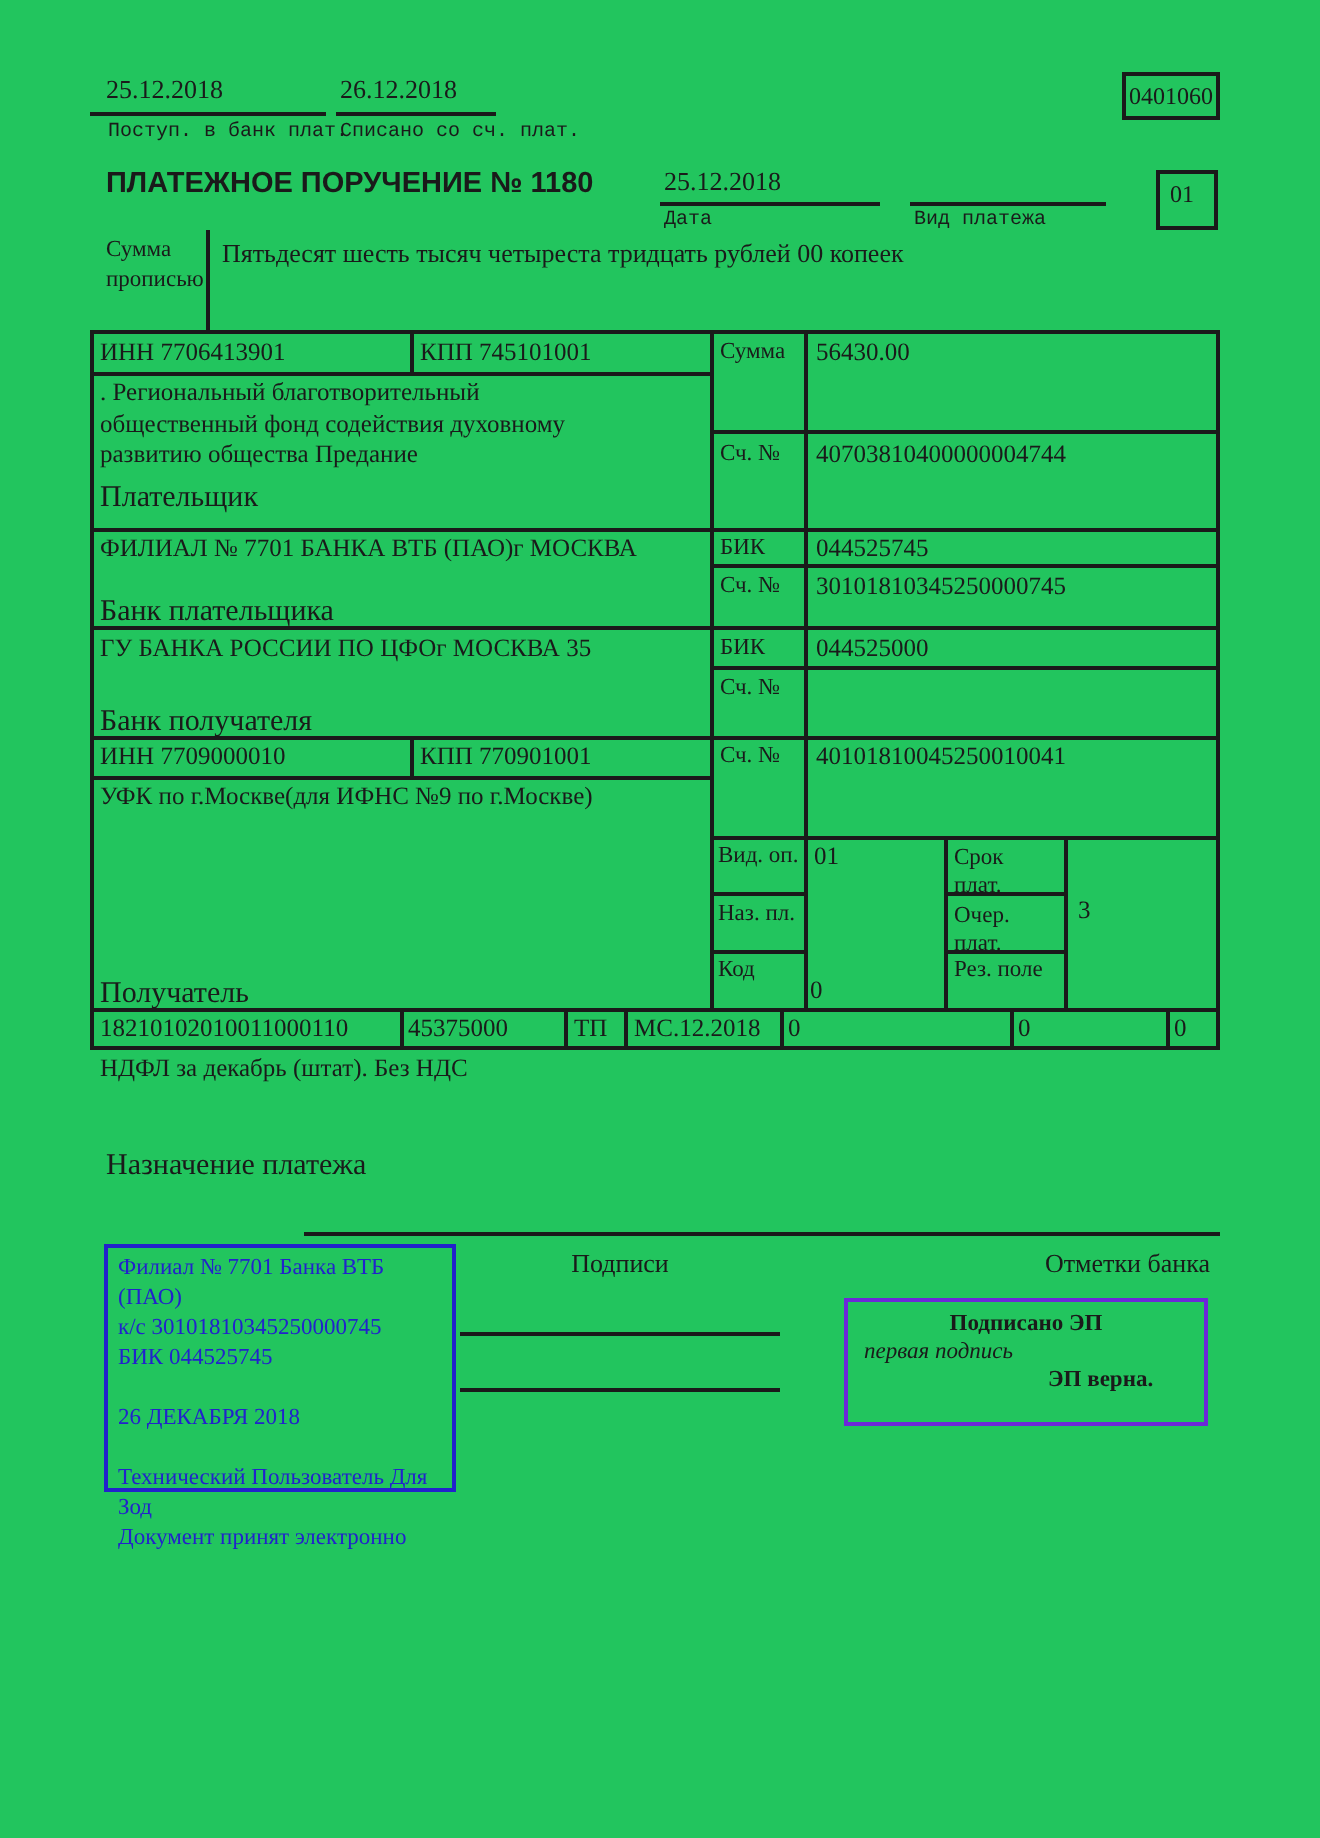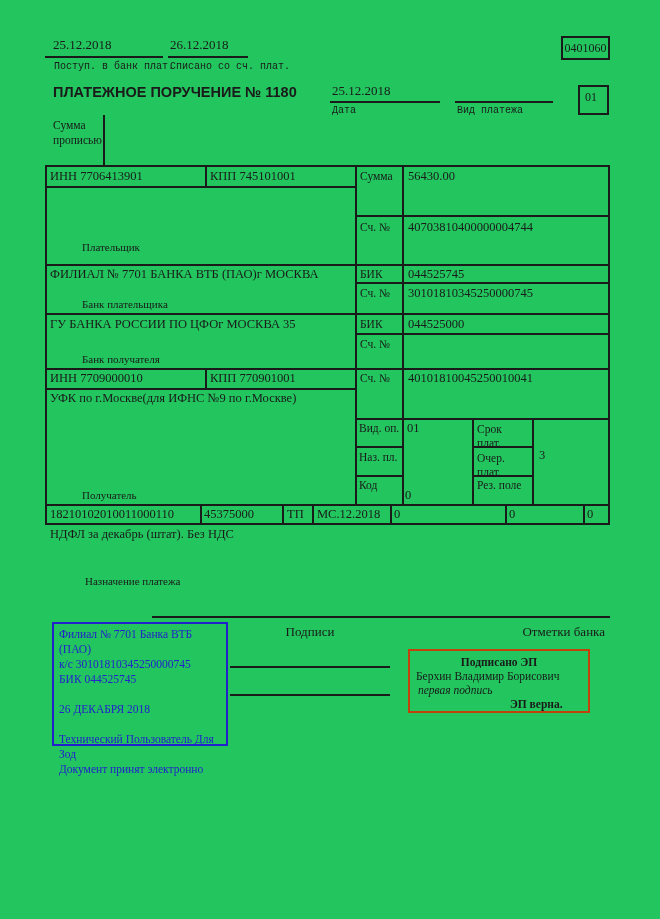--- a/index.html
+++ b/index.html
@@ -6,36 +6,36 @@
   #page{
     position:relative;width:660px;height:919px;background:#22c55e;
     font-family:"Liberation Serif","DejaVu Serif",serif;color:#1a1a1a;
     overflow:hidden;
   }
   .abs{position:absolute;white-space:nowrap;}
   .hl{position:absolute;height:2px;background:#1a1a1a;}
   .vl{position:absolute;width:2px;background:#1a1a1a;}
   .t13{font-size:13px;}
   .t12{font-size:12.5px;}
-  .lbl{font-size:11px;margin-left:32px;}
+  .lbl{font-size:15px;}
   .slbl{font-size:11.5px;}
   .tiny{font-size:10px;font-family:Liberation Mono, monospace;}
   .title{font-family:"Liberation Sans","DejaVu Sans",sans-serif;font-weight:bold;font-size:14.5px;}
   .codebox{position:absolute;border:2px solid #1a1a1a;box-sizing:border-box;font-size:12px;
     display:flex;align-items:center;justify-content:center;}
   .multiline{white-space:normal;line-height:15.5px;}
   .stamp{
     position:absolute;left:52px;top:622px;width:176px;height:124px;
     border:2px solid #2222cc;box-sizing:border-box;color:#2222cc;
     font-size:11.5px;line-height:15px;padding:3px 5px;
   }
   .stamp-line{min-height:15px;white-space:normal;}
   .esign{
-    position:absolute;left:408px;top:649px;width:182px;height:64px;
-    border:2px solid #c2410c;box-sizing:border-box;font-size:11.5px;line-height:14px;
+    position:absolute;left:422px;top:649px;width:182px;height:64px;
+    border:2px solid #6d28d9;box-sizing:border-box;font-size:11.5px;line-height:14px;
   }
   .esign .et{font-weight:bold;text-align:center;margin-top:4px;}
   .esign .en{padding-left:6px;}
   .esign .ei{font-style:italic;padding-left:8px;}
   .esign .ev{font-weight:bold;padding-left:72px;margin-left:28px;}
 </style>
 </head>
 <body>
 
 <div id="page">
@@ -54,20 +54,21 @@
   <div class="abs t13" style="left:332px;top:83px;">25.12.2018</div>
   <div class="hl" style="left:330px;top:101px;width:110px;"></div>
   <div class="abs tiny" style="left:332px;top:105px;">Дата</div>
   <div class="hl" style="left:455px;top:101px;width:98px;"></div>
   <div class="abs tiny" style="left:457px;top:105px;">Вид платежа</div>
   <div class="codebox" style="left:578px;top:85px;width:31px;height:30px;justify-content:flex-start;align-items:flex-start;padding:3px 0 0 5px;">01</div>
 
   <div class="abs slbl" style="left:53px;top:119px;">Сумма</div>
   <div class="abs slbl" style="left:53px;top:134px;">прописью</div>
   <div class="vl" style="left:103px;top:115px;height:50px;"></div>
+  <div class="abs t13" style="left:111px;top:119px;">Пятьдесят шесть тысяч четыреста тридцать рублей 00 копеек</div>
 
   <div class="hl" style="left:45px;top:165px;width:565px;"></div>
   <div class="hl" style="left:45px;top:186px;width:310px;"></div>
   <div class="hl" style="left:355px;top:215px;width:255px;"></div>
   <div class="hl" style="left:45px;top:264px;width:565px;"></div>
   <div class="hl" style="left:355px;top:282px;width:255px;"></div>
   <div class="hl" style="left:45px;top:313px;width:565px;"></div>
   <div class="hl" style="left:355px;top:333px;width:255px;"></div>
   <div class="hl" style="left:45px;top:368px;width:565px;"></div>
   <div class="hl" style="left:45px;top:388px;width:310px;"></div>
@@ -93,20 +94,25 @@
   <div class="vl" style="left:312px;top:504px;height:19px;"></div>
   <div class="vl" style="left:390px;top:504px;height:19px;"></div>
   <div class="vl" style="left:505px;top:504px;height:19px;"></div>
   <div class="vl" style="left:583px;top:504px;height:19px;"></div>
 
   <div class="abs t12" style="left:50px;top:169px;">ИНН 7706413901</div>
   <div class="abs t12" style="left:210px;top:169px;">КПП 745101001</div>
   <div class="abs slbl" style="left:360px;top:170px;">Сумма</div>
   <div class="abs t12" style="left:408px;top:169px;">56430.00</div>
 
+  <div class="abs t12 multiline" style="left:50px;top:189px;width:300px;">
+    <div>. Региональный благотворительный</div>
+    <div>общественный фонд содействия духовному</div>
+    <div>развитию общества Предание</div>
+  </div>
   <div class="abs lbl" style="left:50px;top:241px;">Плательщик</div>
   <div class="abs slbl" style="left:360px;top:221px;">Сч. №</div>
   <div class="abs t12" style="left:408px;top:220px;">40703810400000004744</div>
 
   <div class="abs t12" style="left:50px;top:267px;">ФИЛИАЛ № 7701 БАНКА ВТБ (ПАО)г МОСКВА</div>
   <div class="abs slbl" style="left:360px;top:268px;">БИК</div>
   <div class="abs t12" style="left:408px;top:267px;">044525745</div>
   <div class="abs slbl" style="left:360px;top:287px;">Сч. №</div>
   <div class="abs t12" style="left:408px;top:286px;">30101810345250000745</div>
   <div class="abs lbl" style="left:50px;top:298px;">Банк плательщика</div>
@@ -158,18 +164,17 @@
     <div class="stamp-line">Документ принят электронно</div>
   </div>
 
   <div class="abs t13" style="left:230px;top:624px;width:160px;text-align:center;">Подписи</div>
   <div class="hl" style="left:230px;top:666px;width:160px;"></div>
   <div class="hl" style="left:230px;top:694px;width:160px;"></div>
 
   <div class="abs t13" style="left:420px;top:624px;width:185px;text-align:right;">Отметки банка</div>
   <div class="esign">
     <div class="et">Подписано ЭП</div>
-    <div class="en">Берхин Владимир Борисович</div>
     <div class="ei">первая подпись</div>
     <div class="ev">ЭП верна.</div>
   </div>
 
 </div>
 
 </body></html>

